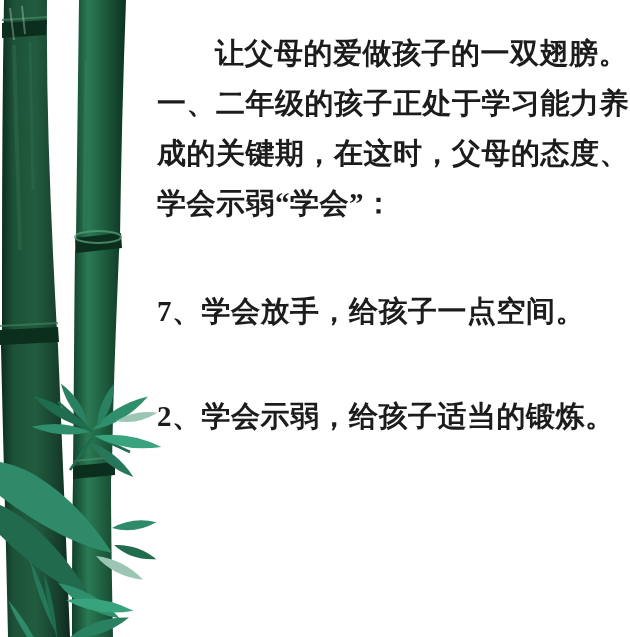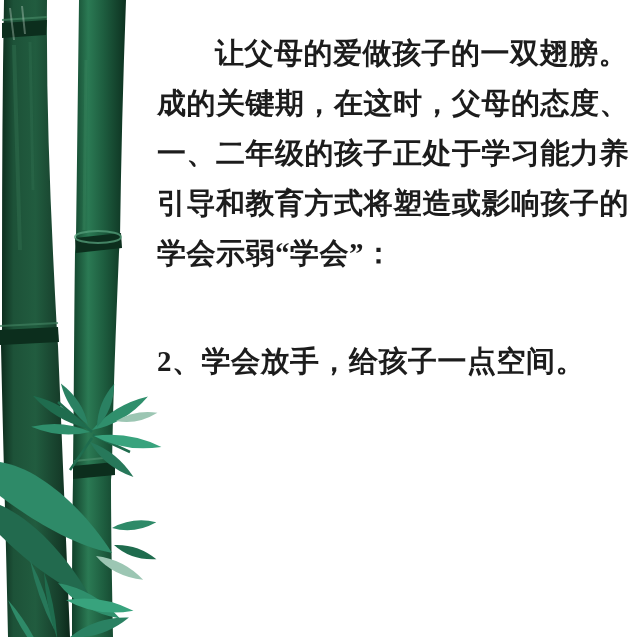--- a/index.html
+++ b/index.html
@@ -112,20 +112,20 @@
       <use href="#leaf" transform="translate(66,600) rotate(12) scale(1.1,1.2)" fill="#38a37d"></use>
       <use href="#leaf" transform="translate(30,560) rotate(72) scale(1.2,0.55)" fill="#27785a"></use>
       <use href="#leaf" transform="translate(44,572) rotate(80) scale(1.1,0.5)" fill="#1f6c4e"></use>
       <use href="#leaf" transform="translate(8,600) rotate(60) scale(1.1,0.6)" fill="#2e8a68"></use>
       <use href="#leaf" transform="translate(70,637) rotate(-15) scale(1,1.2)" fill="#2a8162"></use>
     </g>
   </svg>
 
   <div class="text-col">
     <div class="line indent">让父母的爱做孩子的一双翅膀。</div>
+    <div class="line">一、二年级的孩子正处于学习能力养</div>
     <div class="line">成的关键期，在这时，父母的态度、</div>
-    <div class="line">一、二年级的孩子正处于学习能力养</div>
-    <div class="line">引导和教育方式将塑造或影响孩子的</div>
     <div class="line">学会示弱“学会”：</div>
-    <div class="line gap-1">2、学会放手，给孩子一点空间。</div>
+    <div class="line gap-1">7、学会放手，给孩子一点空间。</div>
+    <div class="line gap-2">2、学会示弱，给孩子适当的锻炼。</div>
   </div>
 
 </div>
 
 </body></html>

